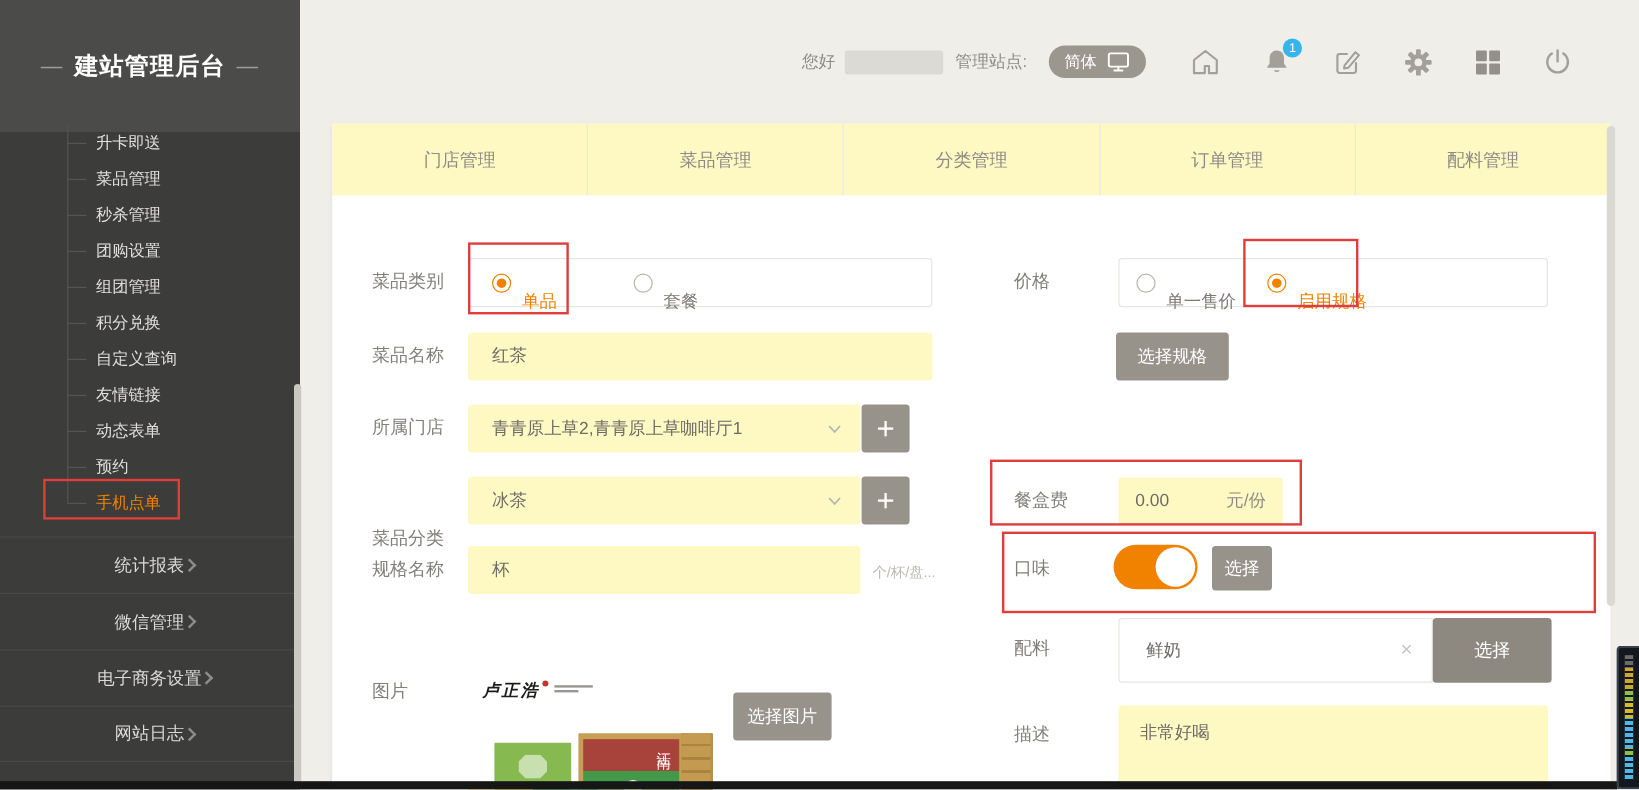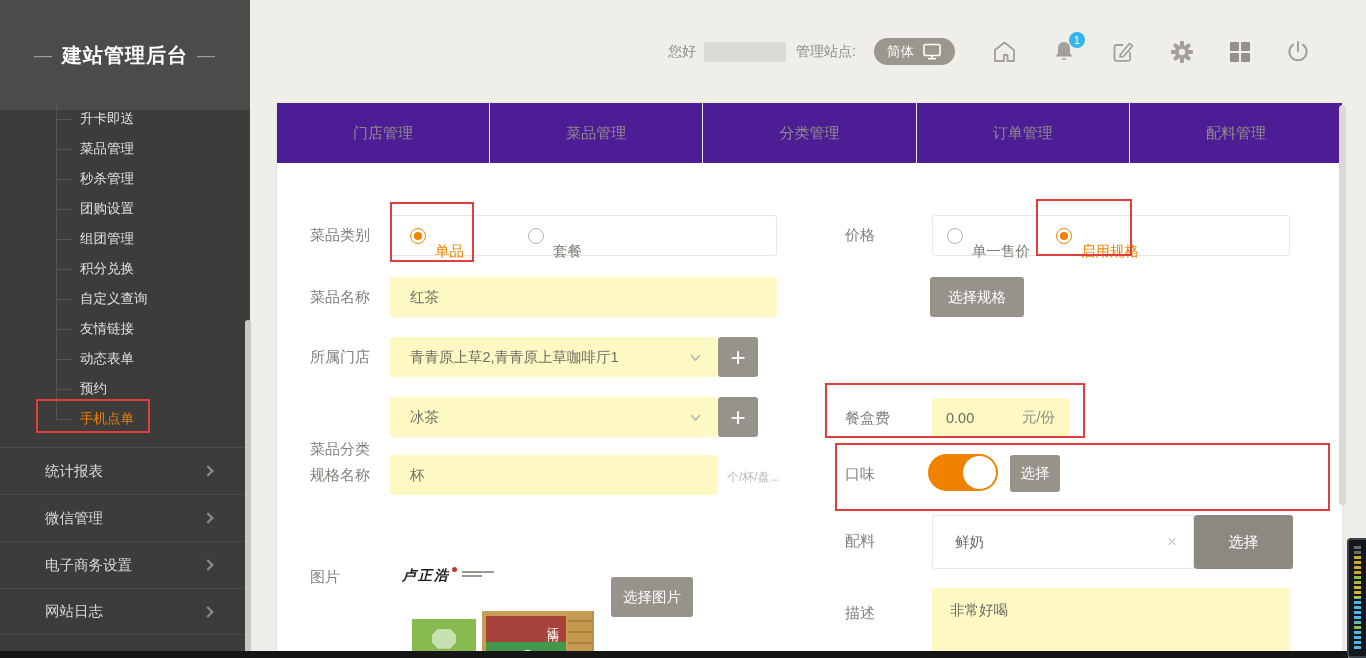--- a/index.html
+++ b/index.html
@@ -14,21 +14,21 @@
   .sidebar { position:absolute; left:0; top:0; width:250px; height:658px; background:#3c3c3a; }
   .sidebar-top { height:110px; background:#4b4b49; display:flex; align-items:center; justify-content:center;
     color:#fff; font-size:20px; font-weight:bold; letter-spacing:1px; }
   .sidebar-top .dash { color:#9c9c9a; font-weight:normal; margin:0 9px; font-size:18px; }
   .menu { position:absolute; top:104px; left:0; width:250px; }
   .menu-item { height:30px; line-height:30px; padding-left:80px; color:#e0dfdd; font-size:13.5px; position:relative; cursor:pointer; }
   .menu-item::before { content:""; position:absolute; left:56px; top:15px; width:16px; height:1px; background:#545452; }
   .menu-item.active { color:#f08200; }
   .menu-tree-line { position:absolute; left:56px; top:104px; width:1px; height:315px; background:#545452; }
   .sections { position:absolute; top:447px; left:0; width:250px; }
-  .section { height:47px; border-top:1px solid #4a4a48; display:flex; align-items:center; justify-content:space-between;
+  .section { height:47px; border-top:1px solid #4a4a48; display:flex; align-items:center; justify-content:center;
     padding:0 38px 0 45px; color:#dbdad8; font-size:14.5px; cursor:pointer; }
   .section:last-child { border-bottom:1px solid #4a4a48; }
   .chev-right { width:8px; height:8px; border-right:2px solid #8d8d8b; border-bottom:2px solid #8d8d8b; transform:rotate(-45deg); }
   .sidebar-scrollbar { position:absolute; left:245px; top:320px; width:6px; height:338px; background:#cac8c3; border-radius:3px; }
   
   .anno { position:absolute; border:2px solid #e23d3d; pointer-events:none; }
   
   .topbar { position:absolute; left:250px; top:0; width:1116px; height:103px;
     display:flex; align-items:center; justify-content:flex-end; padding-right:55px; }
   .greet { color:#8f8c87; font-size:14px; }
@@ -36,21 +36,21 @@
   .site-label { color:#8f8c87; font-size:14px; margin-right:18px; }
   .lang-pill { height:27px; background:#9b968e; border-radius:14px; color:#fff; font-size:13.5px;
     display:flex; align-items:center; padding:0 13px; cursor:pointer; }
   .lang-pill svg { margin-left:8px; }
   .icon-btn { margin-left:33px; position:relative; cursor:pointer; display:flex; align-items:center; }
   .badge { position:absolute; top:-7px; right:-8px; min-width:16px; height:16px; border-radius:8px; background:#35b5ea;
     color:#fff; font-size:10.5px; display:flex; align-items:center; justify-content:center; padding:0 4px; }
   
   .card { position:absolute; left:277px; top:103px; width:1065px; height:555px; background:#fff;
     box-shadow:0 1px 4px rgba(0,0,0,.07); }
-  .tabs { display:flex; height:60px; background:#4c1d95; }
+  .tabs { display:flex; height:60px; background:#fef9c3; }
   .tab { flex:1; display:flex; align-items:center; justify-content:center; color:#8f8c87; font-size:15px;
     border-right:1px solid #ebe9e4; cursor:pointer; }
   .tab:last-child { border-right:none; }
   .formarea { position:absolute; left:0; top:60px; right:0; bottom:0; background:#fff; }
   .flabel { position:absolute; color:#82807b; font-size:15px; line-height:20px; }
   
   .gbox { background:#fef9c3; border-radius:3px; }
   .wbox { background:#fff; border:1px solid #e8e6e2; border-radius:3px; }
   .gbtn { background:#97928a; border:none; border-radius:3px; color:#fff; font-size:14.5px; cursor:pointer;
     display:flex; align-items:center; justify-content:center; font-family:inherit; }

